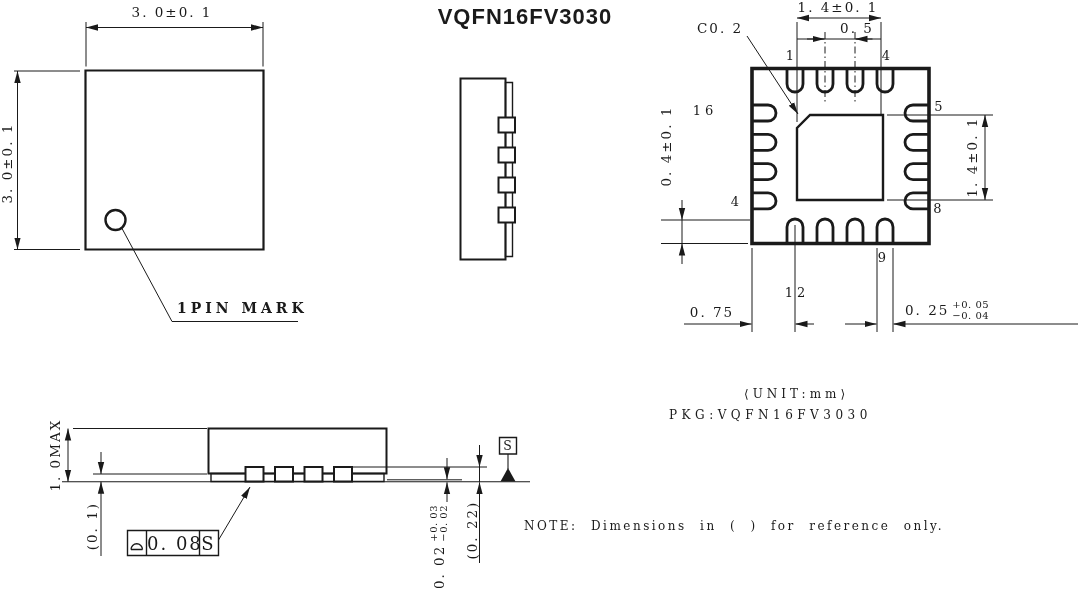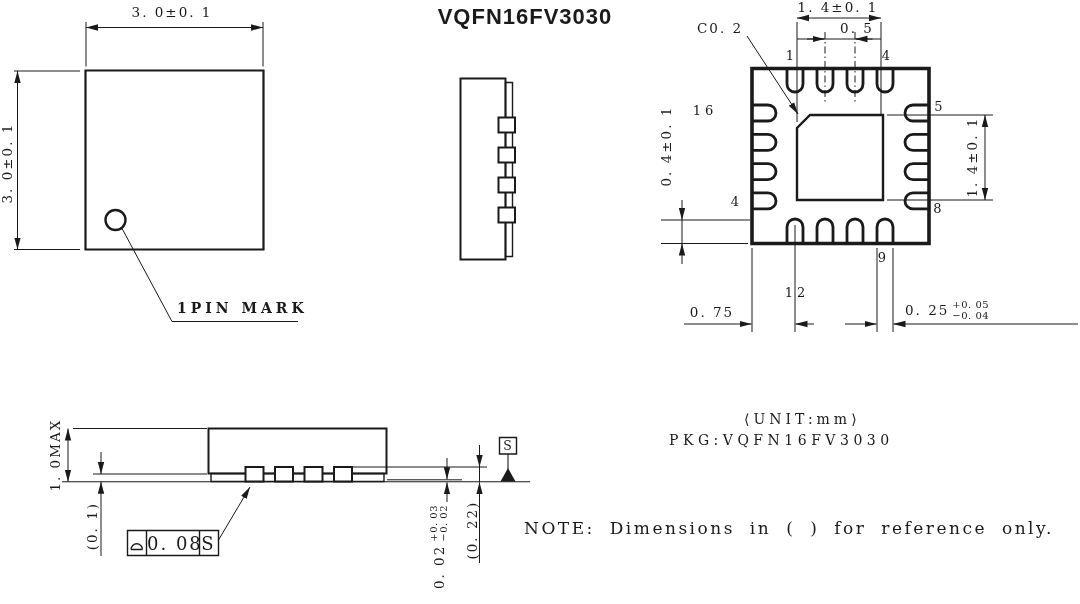--- a/index.html
+++ b/index.html
@@ -10,22 +10,22 @@
   .lbl{position:absolute;font-family:"DejaVu Serif",serif;color:#1a1a1a;font-size:13.5px;
        letter-spacing:2px;white-space:nowrap;line-height:1.05;}
   .c{text-align:center;}
   .rot{transform:rotate(-90deg);}
   .pin{font-size:13px;letter-spacing:0;text-align:center;}
   .pin2{letter-spacing:4px;}
   .ttl{font-family:Liberation Sans, sans-serif;font-weight:bold;font-size:22px;letter-spacing:1px;text-align:center;}
   .flexrow{display:flex;align-items:center;gap:3px;justify-content:center;}
   .stack{display:flex;flex-direction:column;font-size:10px;letter-spacing:0.5px;line-height:10.5px;}
   .fcf{font-size:18px;letter-spacing:2px;}
-  .note{font-size:17px;letter-spacing:2.5px;word-spacing:7px;}
-  .info{font-size:14px;margin-top:24px;}
+  .note{font-size:12px;letter-spacing:2.5px;word-spacing:7px;}
+  .info{font-size:12px;}
 </style>
 </head>
 <body>
 
 <div class="canvas">
 
 <svg width="1080" height="604" viewBox="0 0 1080 604">
   <defs>
     <marker id="arrE" viewBox="0 0 12 8" refX="12" refY="4" markerWidth="12" markerHeight="8" markerUnits="userSpaceOnUse" orient="auto">
           <path d="M0,0.8 L12,4 L0,7.2 Z" fill="#1a1a1a"></path>

